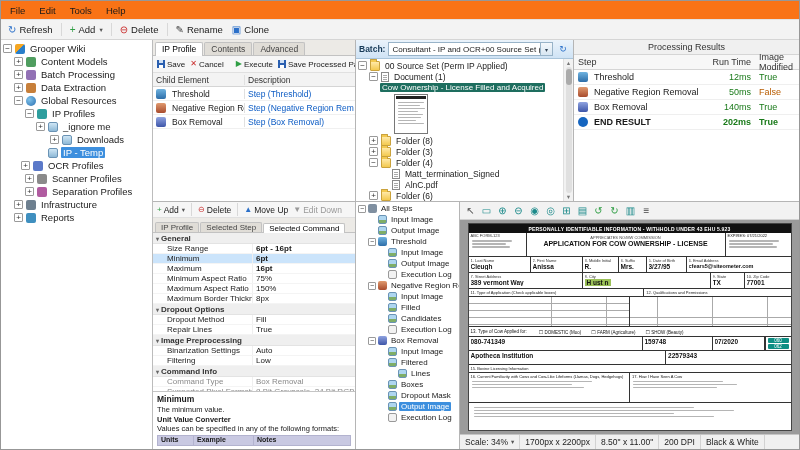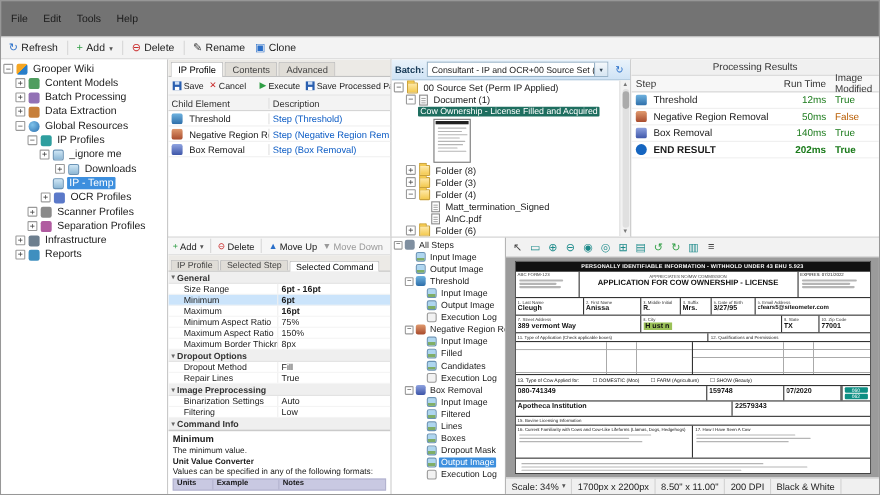--- a/index.html
+++ b/index.html
@@ -1,19 +1,19 @@
 <!DOCTYPE html>
 <html><head>
 <meta charset="utf-8">
 <style>
 *{box-sizing:border-box}
 body{margin:0;background:#fff}
 .app{width:800px;height:450px;font-family:"Liberation Sans",sans-serif;font-size:10px;color:#1a1a1a;background:#f0f0f0;display:flex;flex-direction:column;border:1px solid #979797;overflow:hidden}
 
-.menubar{height:33px;flex:none;display:flex;align-items:center;background:#737373;border-bottom:1px solid #e3e3e3;padding:0 2px}
+.menubar{height:19px;flex:none;display:flex;align-items:center;background:#f97316;border-bottom:1px solid #e3e3e3;padding:0 2px}
 .menu-item{padding:1px 7px;font-size:9.5px}
 .toolbar{height:20px;flex:none;display:flex;align-items:center;background:#f3f3f3;border-bottom:1px solid #d5d5d5;padding:0 3px;gap:1px}
 .tbtn{display:inline-flex;align-items:center;gap:3px;padding:1px 4px;font-size:9.5px;border-radius:2px}
 .tglyph{font-size:10px;line-height:1}
 .c-blue{color:#2a6fc9}.c-green{color:#2f9e44}.c-red{color:#c92a2a}.c-dark{color:#444}.c-gray{color:#999}
 .sep{width:1px;height:13px;background:#d8d8d8;margin:0 3px}
 .drop{font-size:6.5px;color:#555;margin-left:1px}
 .dim{color:#999}
 .body{flex:1;display:flex;min-height:0}
 
@@ -253,21 +253,21 @@
       <div class="trow" style="padding-left:49px">
         <span class="exp plus"></span>
         <span class="ic ic-ipitem"></span>
         <span class="tlabel">Downloads</span>
       </div>
       <div class="trow" style="padding-left:35px">
         <span class="exp none"></span>
         <span class="ic ic-ipitem"></span>
         <span class="tlabel sel">IP - Temp</span>
       </div>
-      <div class="trow" style="padding-left:36px">
+      <div class="trow" style="padding-left:20px">
         <span class="exp plus"></span>
         <span class="ic ic-ocr"></span>
         <span class="tlabel">OCR Profiles</span>
       </div>
       <div class="trow" style="padding-left:24px">
         <span class="exp plus"></span>
         <span class="ic ic-scanner"></span>
         <span class="tlabel">Scanner Profiles</span>
       </div>
       <div class="trow" style="padding-left:24px">
@@ -479,21 +479,21 @@
               <span class="sglyph c-red">⊖</span>
               <span>Delete</span>
             </span>
             <span class="sep"></span>
             <span class="sbtn">
               <span class="sglyph c-blue">▲</span>
               <span>Move Up</span>
             </span>
             <span class="sbtn dim">
               <span class="sglyph c-gray">▼</span>
-              <span>Move Down</span>
+              <span>Edit Down</span>
             </span>
           </div>
           <div class="cmdtabs">
             <span class="tab">IP Profile</span>
             <span class="tab">Selected Step</span>
             <span class="tab active">Selected Command</span>
           </div>
           <div class="pgrid">
             <div class="pgroup">
                 <span>General</span>
@@ -639,21 +639,21 @@
           <div class="srow" style="padding-left:22px">
             <span class="exp none"></span>
               <span class="ic ic-img"></span>
             <span class="slabel">Input Image</span>
           </div>
           <div class="srow" style="padding-left:22px">
             <span class="exp none"></span>
               <span class="ic ic-img"></span>
             <span class="slabel">Filtered</span>
           </div>
-          <div class="srow" style="padding-left:22px">
+          <div class="srow" style="padding-left:32px">
             <span class="exp none"></span>
               <span class="ic ic-img"></span>
             <span class="slabel">Lines</span>
           </div>
           <div class="srow" style="padding-left:22px">
             <span class="exp none"></span>
               <span class="ic ic-img"></span>
             <span class="slabel">Boxes</span>
           </div>
           <div class="srow" style="padding-left:22px">

